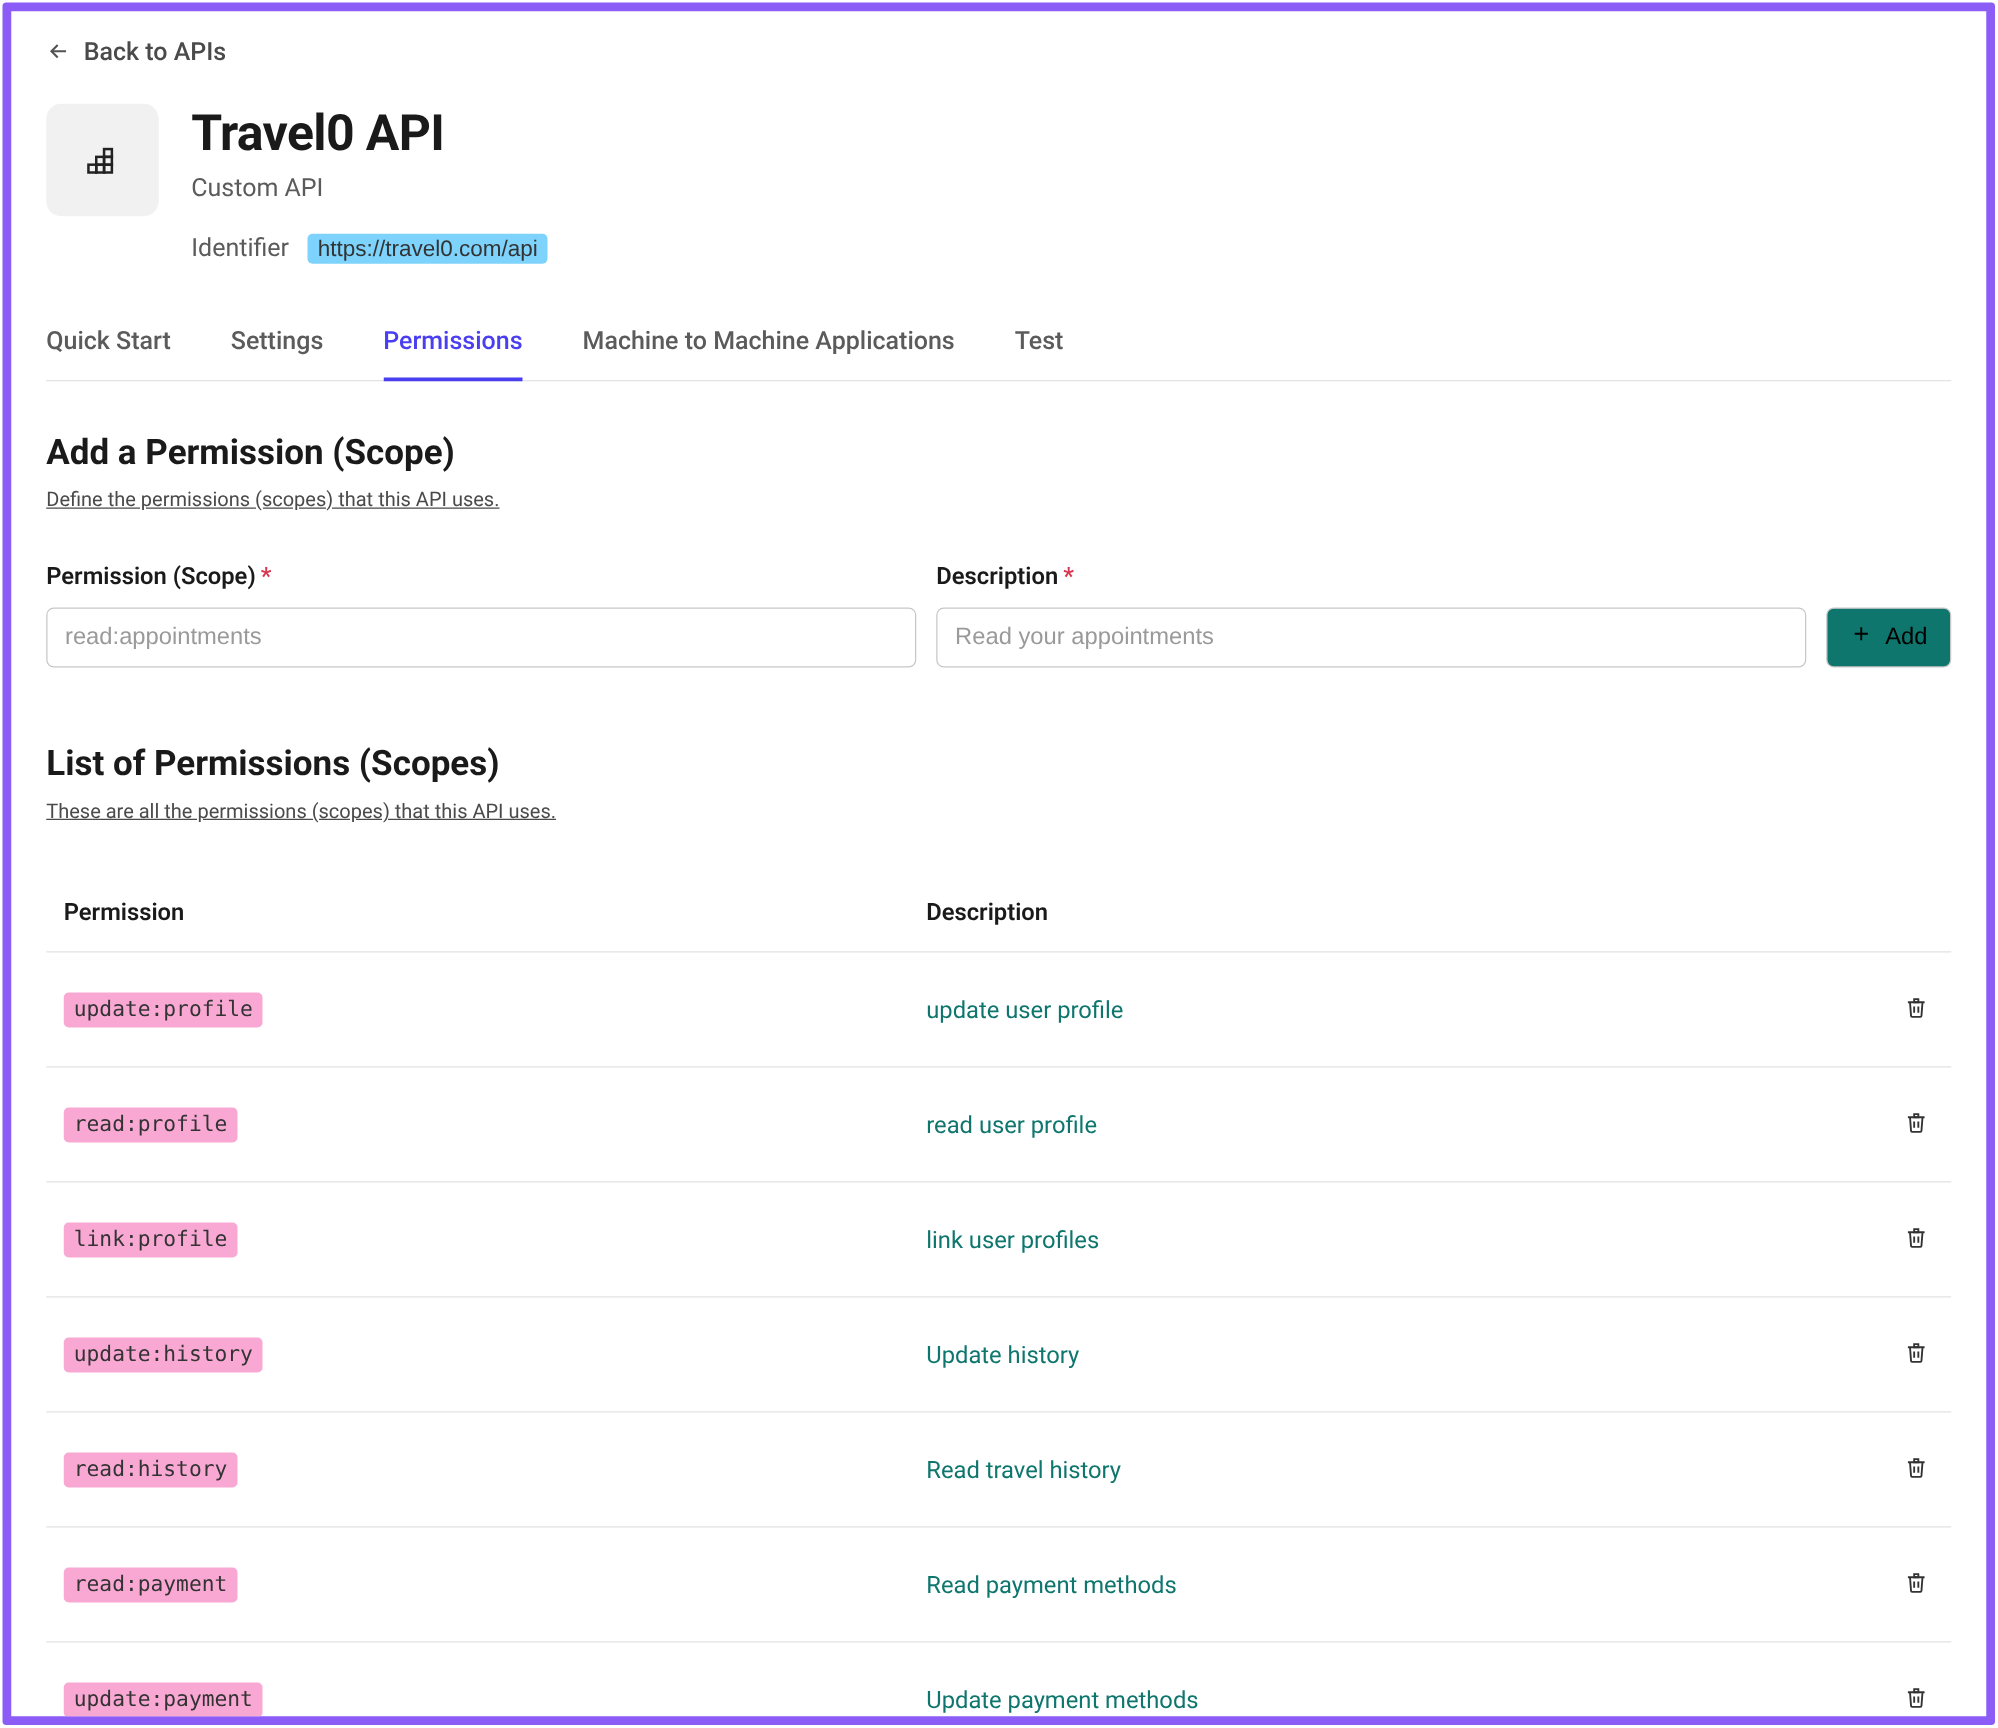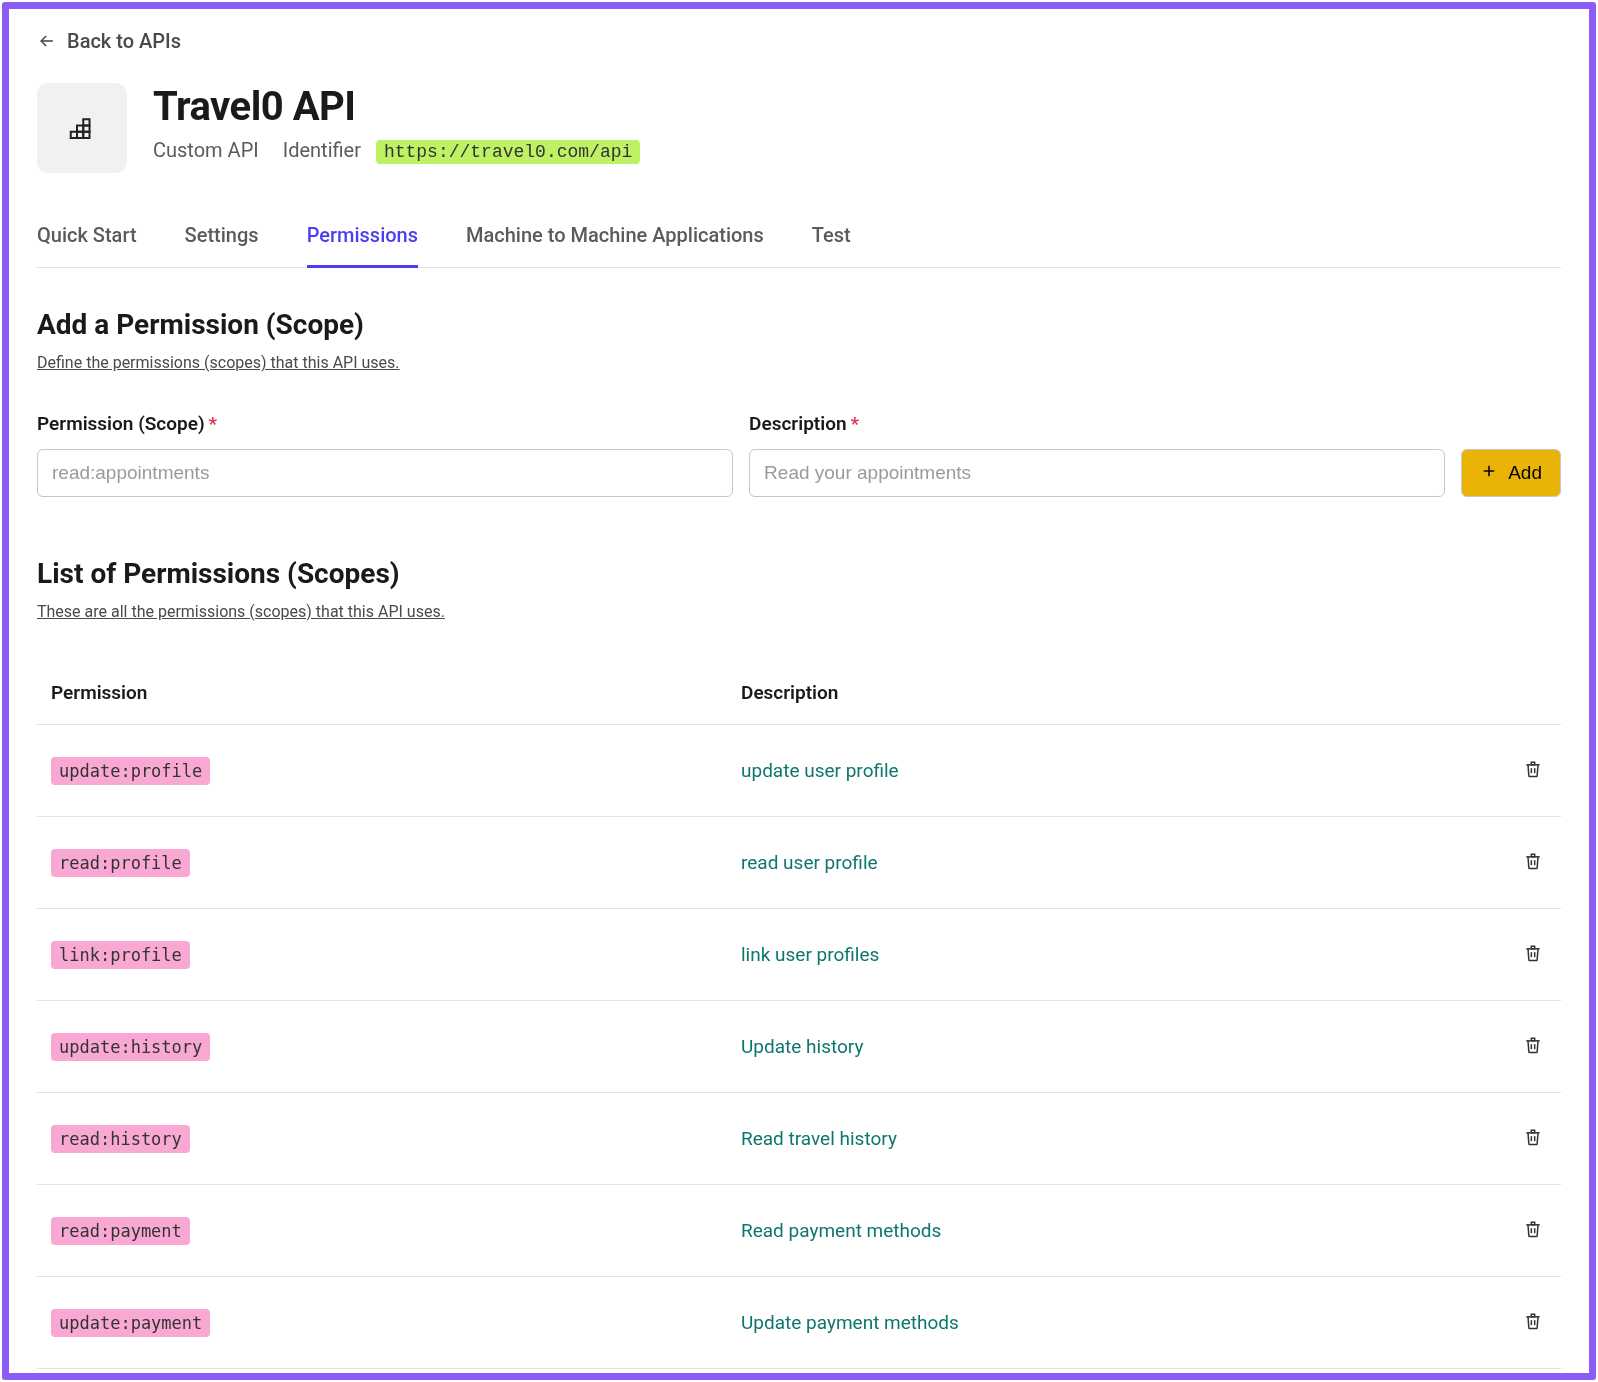--- a/index.html
+++ b/index.html
@@ -43,30 +43,30 @@
   }
   .title-icon svg { width: 30px; height: 30px; }
   .title-block h1 {
     font-size: 40px;
     font-weight: 700;
     letter-spacing: -0.5px;
     margin-bottom: 8px;
   }
   .subtitle-row {
     display: flex;
-    align-items: center;
     gap: 24px;
     font-size: 20px;
     color: #5b5b5b;
+    flex-direction: column;
   }
   .identifier-label { color: #5b5b5b; }
   .identifier-url {
-    font-family: Liberation Mono, monospace;
+    font-family: Liberation Sans, sans-serif;
     font-size: 18px;
-    background: #bef264;
+    background: #7dd3fc;
     padding: 2px 8px;
     border-radius: 4px;
     color: #333;
   }
 
   .tabs {
     display: flex;
     gap: 48px;
     border-bottom: 1px solid #e2e2e2;
     margin-bottom: 40px;
@@ -124,21 +124,21 @@
 
   .add-btn-wrap {
     display: flex;
     flex-direction: column;
     justify-content: flex-end;
   }
   .add-btn {
     height: 48px;
     border: 1px solid #c7c7c7;
     border-radius: 6px;
-    background: #eab308;
+    background: #0f766e;
     padding: 0 18px;
     font-size: 19px;
     font-weight: 500;
     display: flex;
     align-items: center;
     gap: 10px;
     cursor: pointer;
   }
   .add-btn svg { width: 18px; height: 18px; }
 

